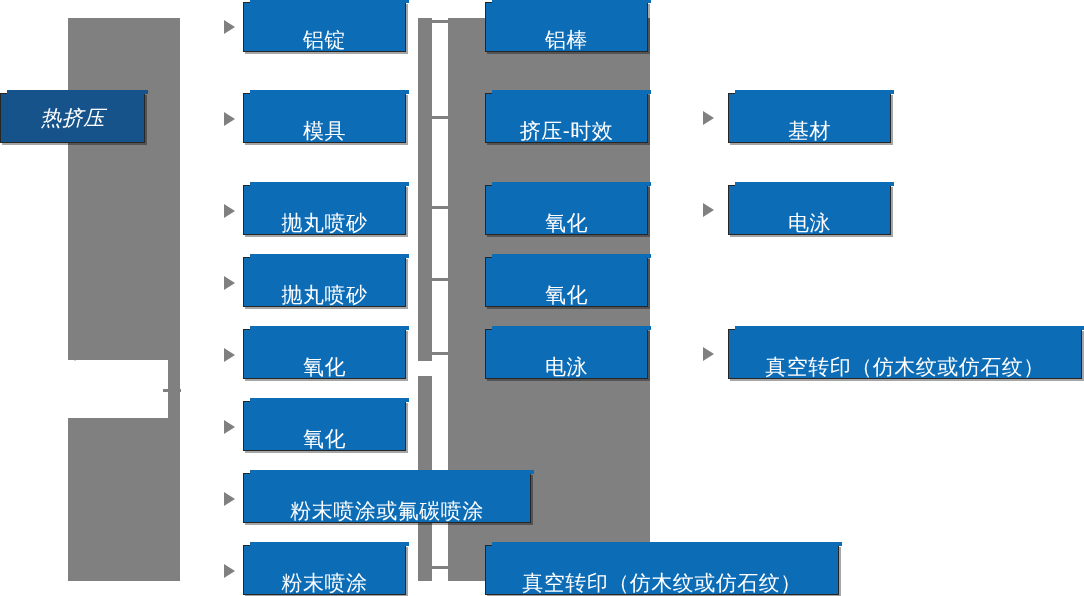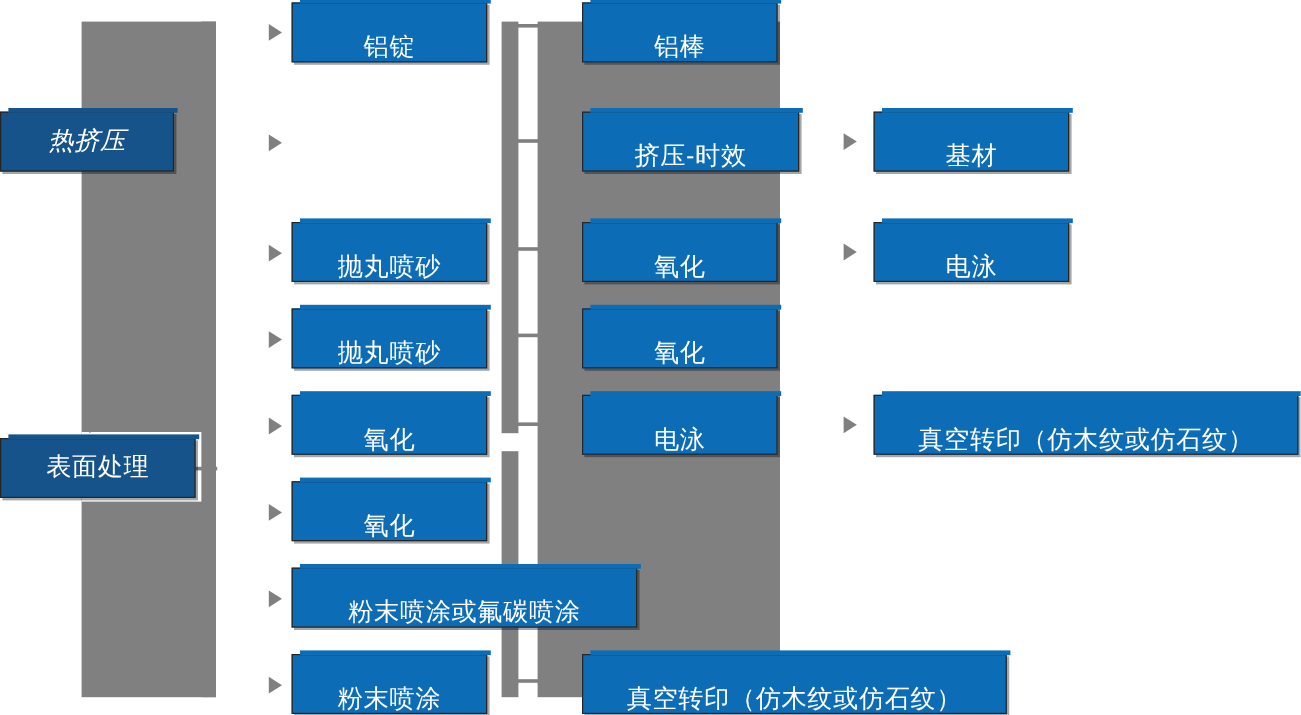--- a/index.html
+++ b/index.html
@@ -115,26 +115,26 @@
   <div class="gray-line-h" style="left:430px; top:352px; width:22px;"></div>
   <div class="gray-line-h" style="left:430px; top:566px; width:22px;"></div>
 
   <div class="gray-arrow-r" style="left:703px; top:111px;"></div>
   <div class="gray-arrow-r" style="left:703px; top:203px;"></div>
   <div class="gray-arrow-r" style="left:703px; top:347px;"></div>
 
   <div class="node dark" style="left:0px; top:93px; width:145px; height:50px;font-style:italic;">
     <span>热挤压</span>
   </div>
-  <div class="node dark" style="left:0px; top:365px; width:163px; height:50px;">
-    <span>表面处理</span>
-  </div>
 
   <div class="node light" style="left:243px; top:2px; width:163px; height:50px;">
     <span>铝锭</span>
+  </div>
+  <div class="node light" style="left:243px; top:93px; width:163px; height:50px;">
+    <span>模具</span>
   </div>
   <div class="node light" style="left:243px; top:185px; width:163px; height:50px;">
     <span>抛丸喷砂</span>
   </div>
   <div class="node light" style="left:243px; top:257px; width:163px; height:50px;">
     <span>抛丸喷砂</span>
   </div>
   <div class="node light" style="left:243px; top:329px; width:163px; height:50px;">
     <span>氧化</span>
   </div>
@@ -144,21 +144,21 @@
   <div class="node light" style="left:243px; top:473px; width:288px; height:50px;">
     <span>粉末喷涂或氟碳喷涂</span>
   </div>
   <div class="node light" style="left:243px; top:545px; width:163px; height:50px;">
     <span>粉末喷涂</span>
   </div>
 
   <div class="node light" style="left:485px; top:2px; width:163px; height:50px;">
     <span>铝棒</span>
   </div>
-  <div class="node light" style="left:485px; top:93px; width:181px; height:50px;">
+  <div class="node light" style="left:485px; top:93px; width:163px; height:50px;">
     <span>挤压-时效</span>
   </div>
   <div class="node light" style="left:485px; top:185px; width:163px; height:50px;">
     <span>氧化</span>
   </div>
   <div class="node light" style="left:485px; top:257px; width:163px; height:50px;">
     <span>氧化</span>
   </div>
   <div class="node light" style="left:485px; top:329px; width:163px; height:50px;">
     <span>电泳</span>

